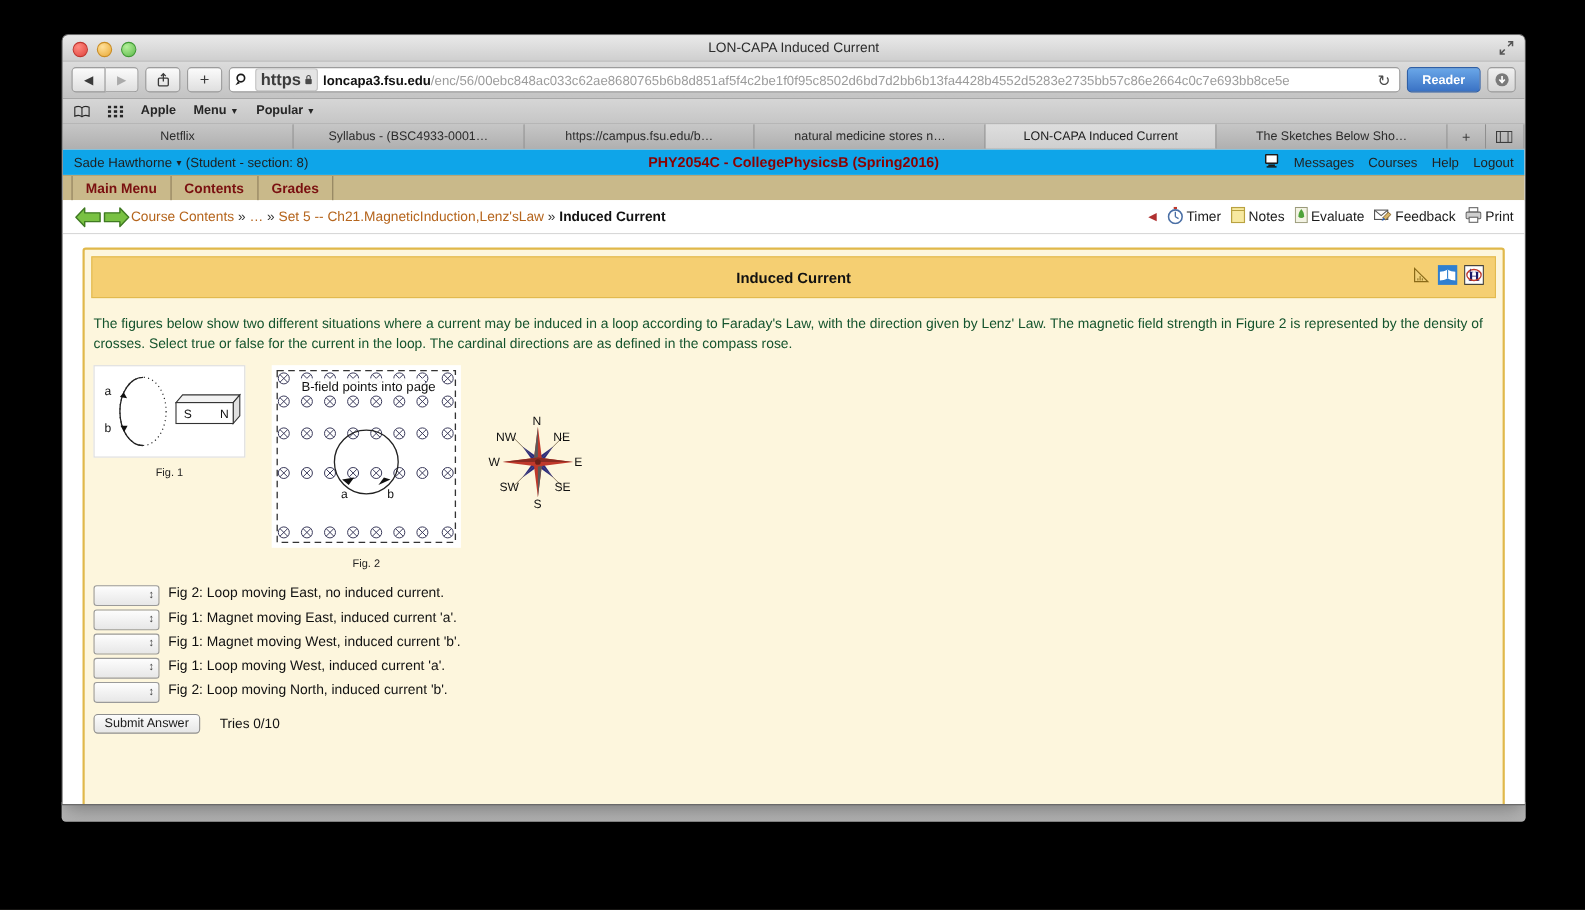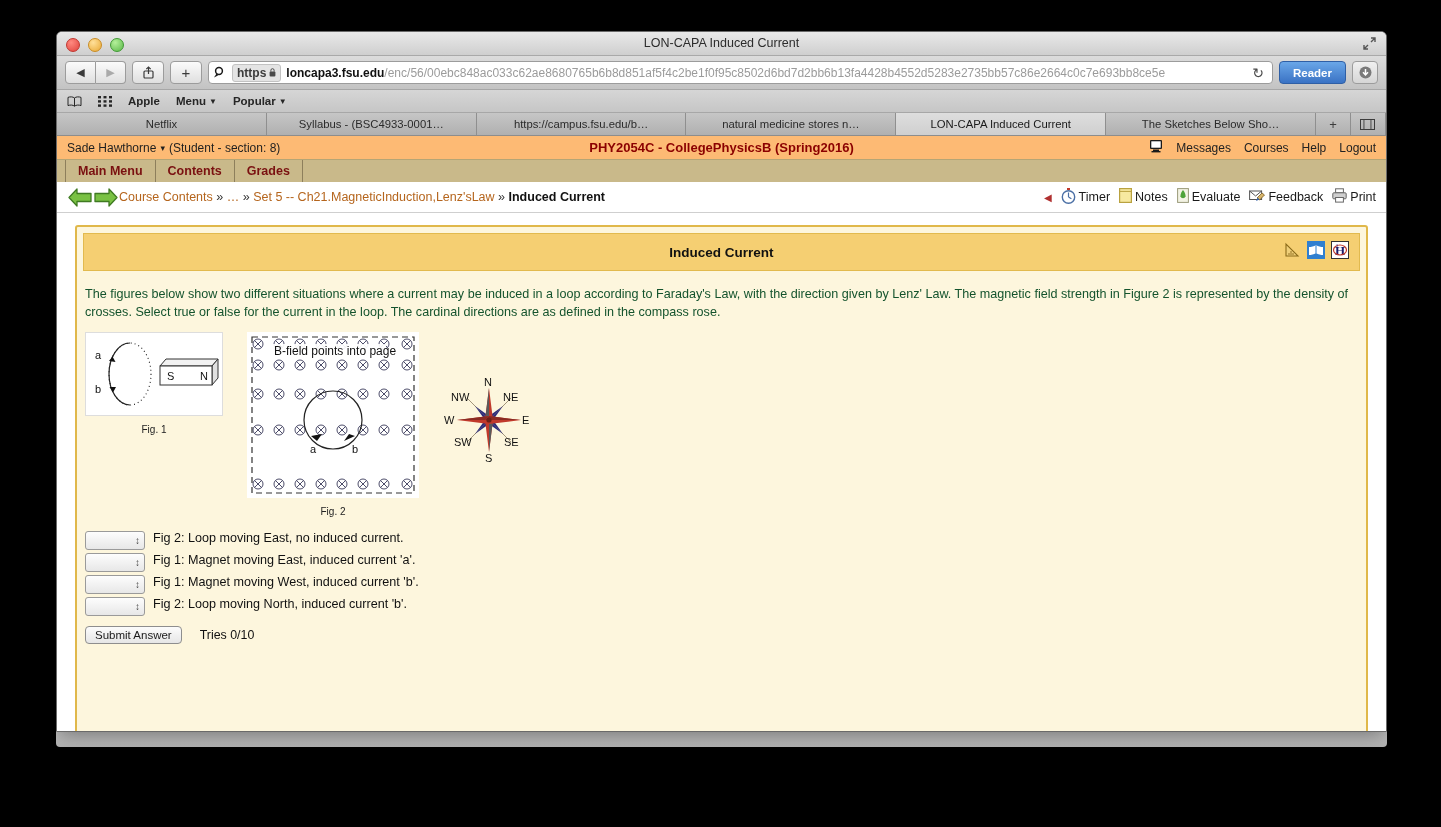--- a/index.html
+++ b/index.html
@@ -72,21 +72,21 @@
   .navpair .tbtn:last-child { border-radius: 0 4px 4px 0; border-left: none; color: #aaa; }
   .urlbar {
     flex: 1; height: 21px;
     background: #fff;
     border: 1px solid #9c9c9c; border-radius: 4px;
     display: flex; align-items: center;
     padding: 0 4px; gap: 5px; overflow: hidden;
   }
   .https-chip {
     background: #e4e4e4; border: 1px solid #c2c2c2; border-radius: 3px;
-    font-size: 12px; font-weight: bold; color: #3c3c3c;
+    font-size: 15px; font-weight: bold; color: #3c3c3c;
     padding: 1px 4px; display: flex; align-items: center; gap: 3px;
     white-space: nowrap;
   }
   .url-text { font-size: 12px; white-space: nowrap; overflow: hidden; }
   .url-host { color: #111; font-weight: bold; }
   .url-path { color: #9b9b9b; }
   .reload { font-size: 14px; color: #4a4a4a; margin-left: auto; padding: 0 4px; }
   .reader-btn {
     background: linear-gradient(#6aa7e8, #3a72c4);
     border: 1px solid #2f5fa5; border-radius: 4px;
@@ -137,21 +137,21 @@
     display: flex; align-items: center; justify-content: center;
     font-size: 13px; color: #3c3c3c;
     background: linear-gradient(#c6c6c6, #b0b0b0);
     height: 22px; border-right: 1px solid #8f8f8f;
   }
 
   
   .page { background: #fff; height: 100%; }
   .lc-userbar {
     height: 23px;
-    background: #fdba74;
+    background: #0ea5e9;
     display: flex; align-items: center;
     position: relative;
     padding: 0 10px;
     font-size: 12px; color: #1f1f1f;
   }
   .lc-course {
     position: absolute; left: 0; right: 0; text-align: center;
     font-weight: bold; color: #8b0000; font-size: 13px;
     pointer-events: none;
   }
@@ -704,20 +704,24 @@
           <div class="ans-row">
             <div class="ans-select"></div>
             <span class="ans-label">Fig 1: Magnet moving East, induced current 'a'.</span>
           </div>
           <div class="ans-row">
             <div class="ans-select"></div>
             <span class="ans-label">Fig 1: Magnet moving West, induced current 'b'.</span>
           </div>
           <div class="ans-row">
             <div class="ans-select"></div>
+            <span class="ans-label">Fig 1: Loop moving West, induced current 'a'.</span>
+          </div>
+          <div class="ans-row">
+            <div class="ans-select"></div>
             <span class="ans-label">Fig 2: Loop moving North, induced current 'b'.</span>
           </div>
 
           <div class="submit-row">
             <button class="submit-btn">Submit Answer</button>
             <span class="tries">Tries 0/10</span>
           </div>
         </div>
 
       </div>

